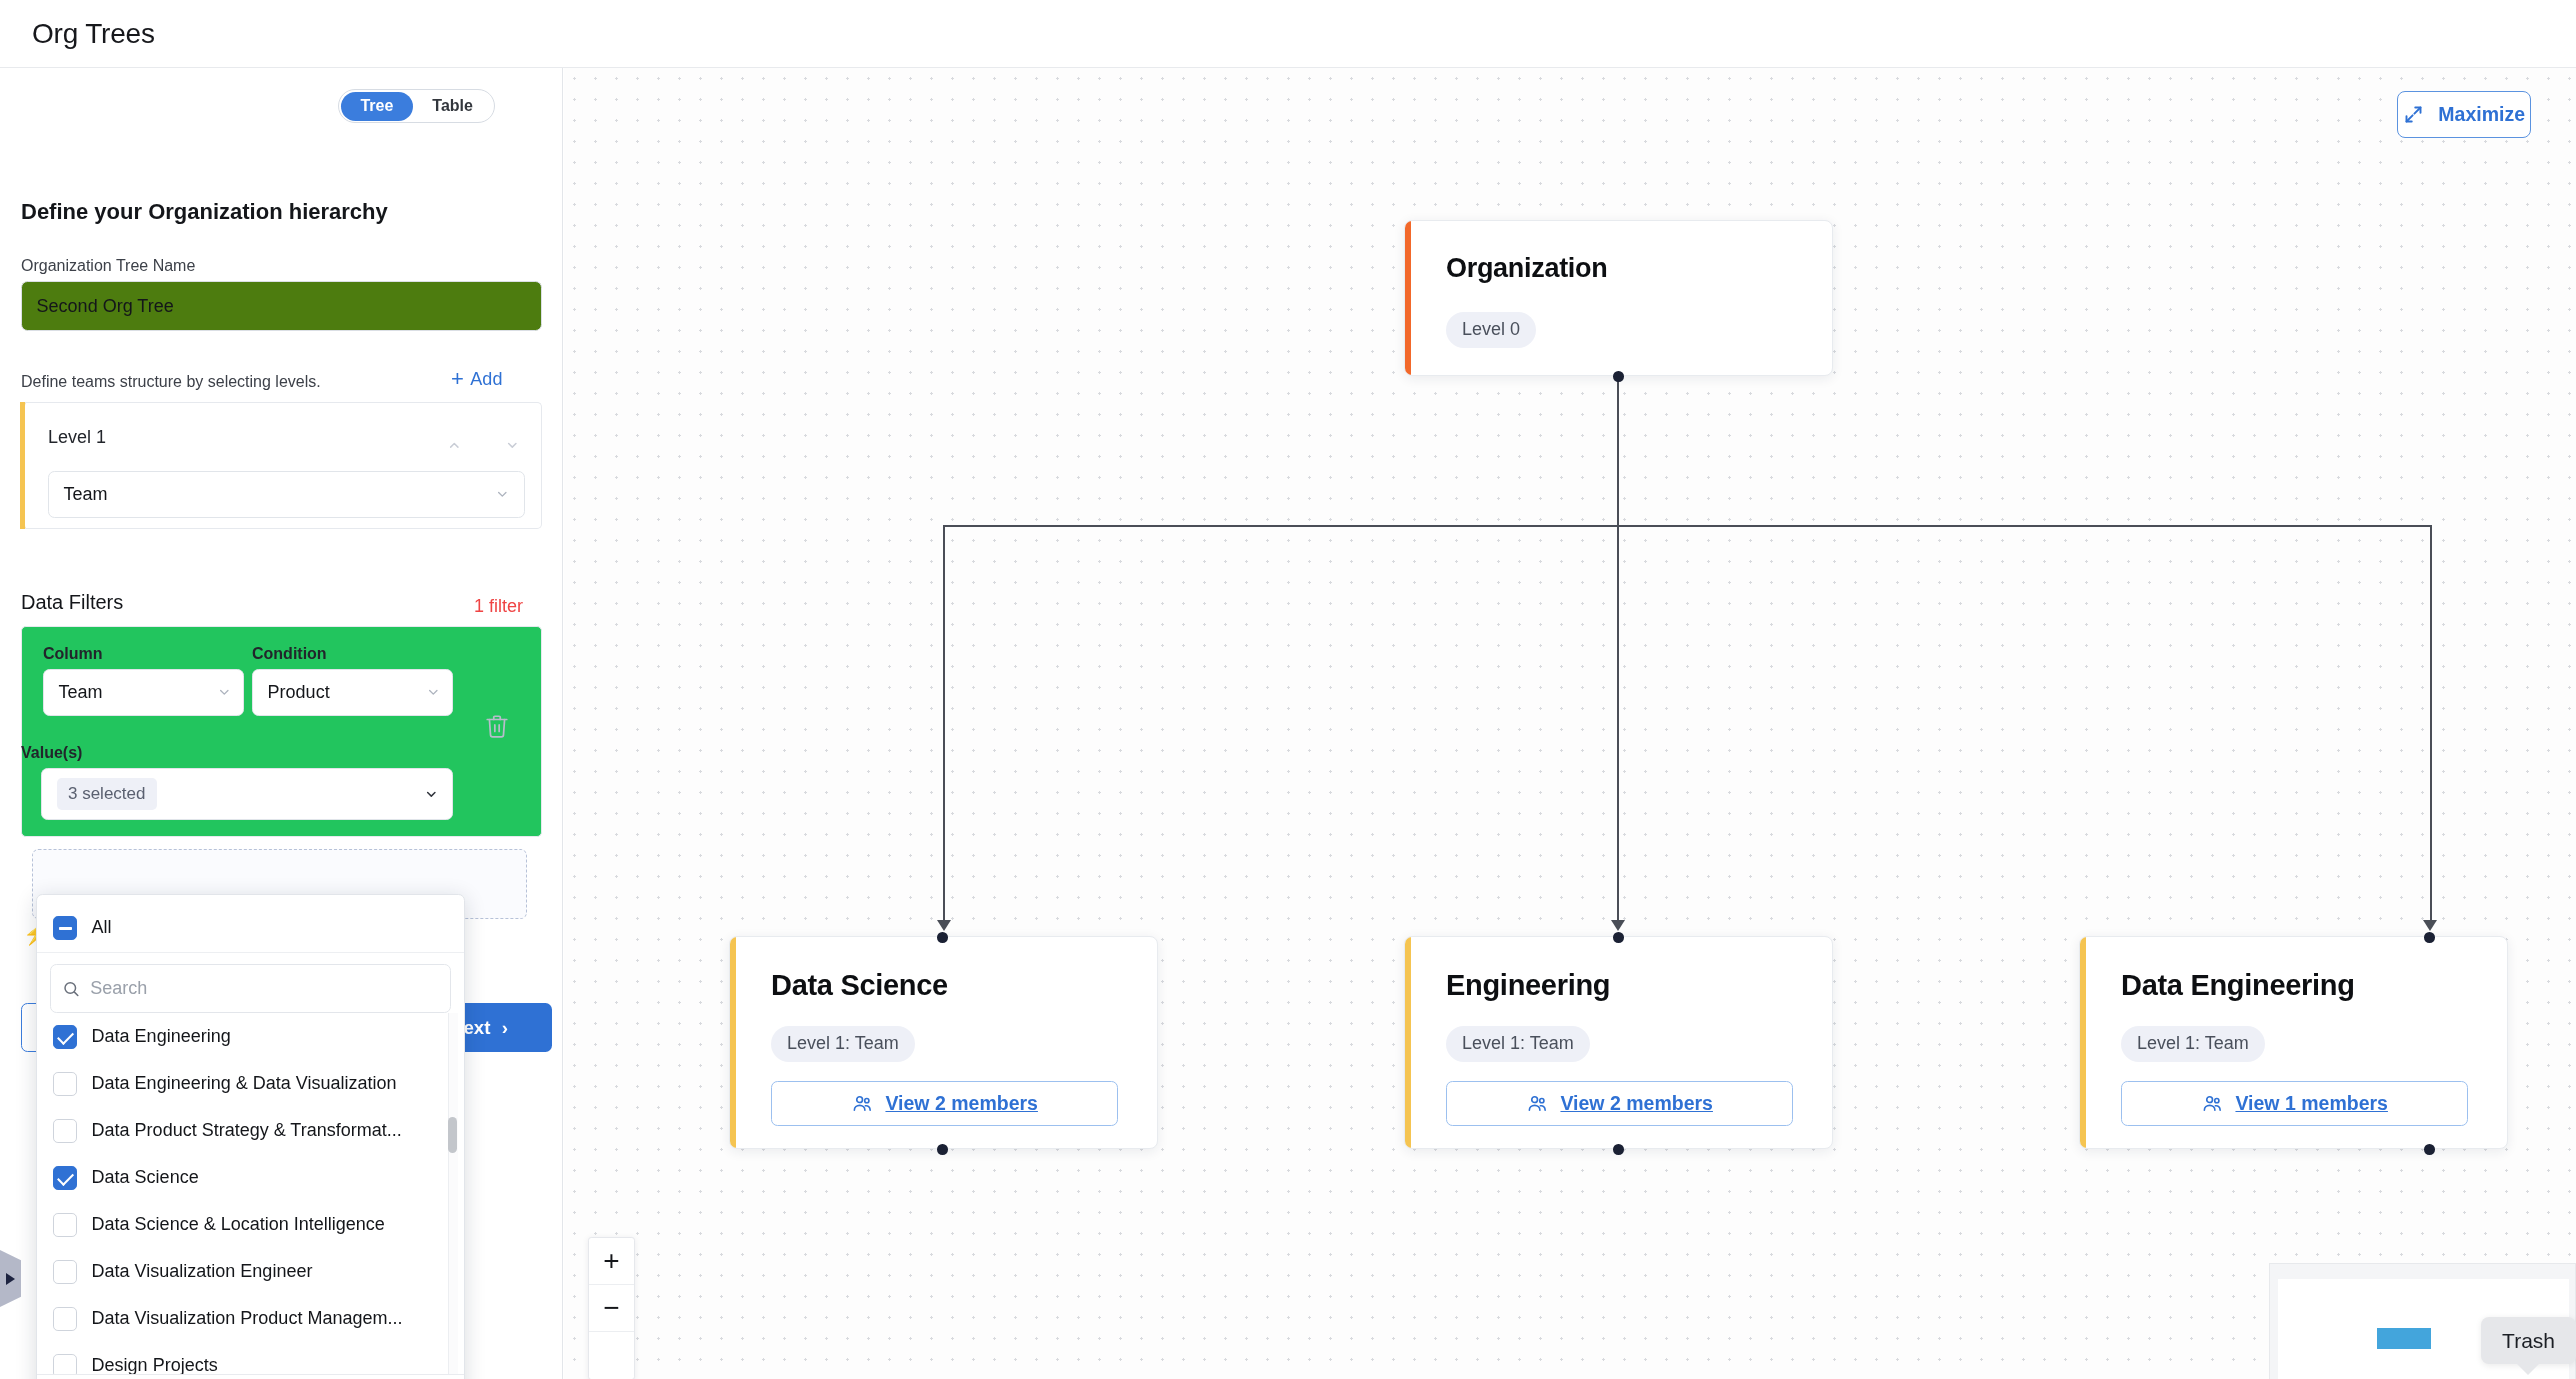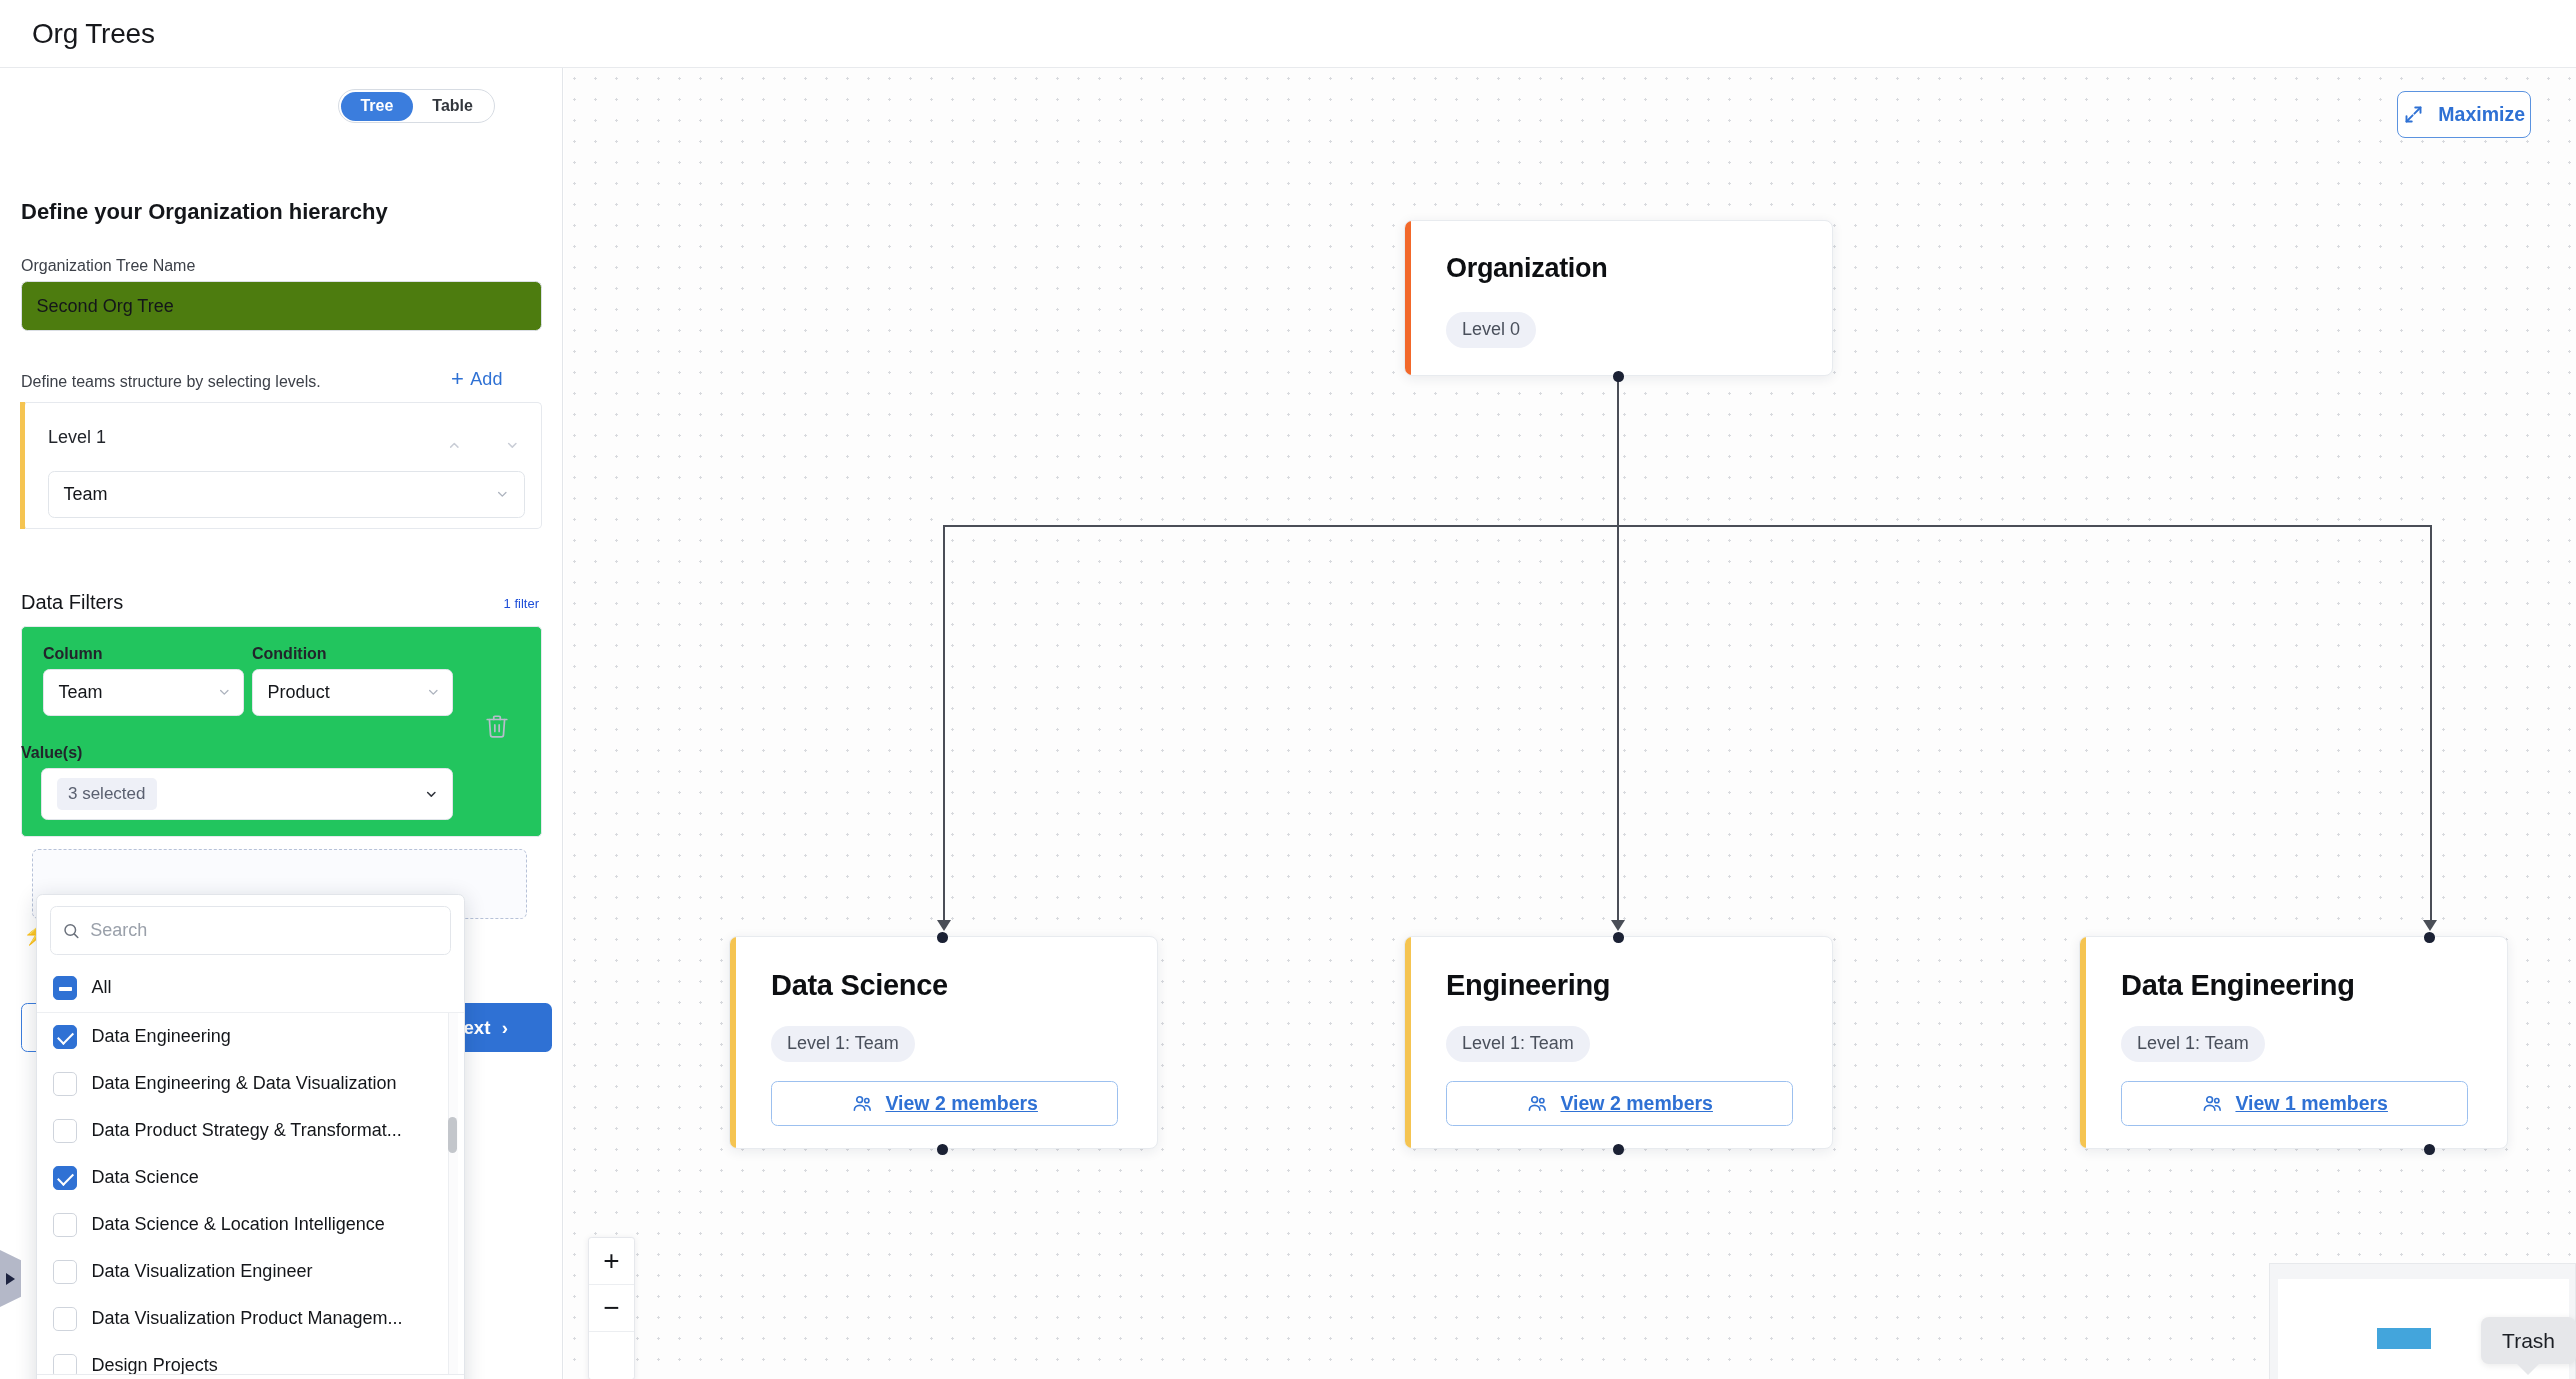--- a/index.html
+++ b/index.html
@@ -88,22 +88,22 @@
     display: flex; align-items: center; padding: 0 14.6px; cursor: pointer;
     font-size: 18px; color: #14161a;
   }
   #level-select .chev { position: absolute; right: 14.6px; }
 
   #filters-title {
     position: absolute; left: 21px; top: 523px;
     font-size: 20px; font-weight: 400; color: #14161a;
   }
   #filters-count {
-    position: absolute; right: 23px; top: 528px;
-    font-size: 13px; color: #1d4ed8;
+    position: absolute; right: 39px; top: 528px;
+    font-size: 18px; color: #ef4444;
   }
   #filter-card {
     position: absolute; left: 21px; top: 558px; width: 521px; height: 211px;
     border: 0.8px solid #e6e9ee; border-radius: 4.9px; background: #22c55e;
   }
   #col-label { position: absolute; left: 21px; top: 18px; font-weight: 700; color:#22252b;}
   #cond-label { position: absolute; left: 230px; top: 18px; font-weight: 700; color:#22252b;}
   .sel-box {
     position: absolute; height: 47px; border: 0.8px solid #e1e5ea; border-radius: 6.5px;
     background: #fff; display: flex; align-items: center; padding: 0 14.6px;
@@ -399,31 +399,31 @@
   <div id="lightning">⚡</div>
   <div id="bolt-text">re</div>
 
   <div id="back-btn"></div>
   <div id="next-btn">
     <span>Next</span>
     <span>›</span>
   </div>
 
   <div id="value-dropdown">
+    <div id="dd-all-row">
+      <span class="cbx indet"></span>
+      <span class="lbl">All</span>
+    </div>
+
     <div id="dd-search-wrap">
       <svg width="19.5" height="19.5" viewBox="0 0 24 24" fill="none" stroke="#6b717c" stroke-width="2" stroke-linecap="round">
           <circle cx="11" cy="11" r="7"></circle>
           <line x1="16.5" y1="16.5" x2="21" y2="21"></line>
         </svg>
       <input id="dd-search-input" placeholder="Search" style="">
-    </div>
-
-    <div id="dd-all-row">
-      <span class="cbx indet"></span>
-      <span class="lbl">All</span>
     </div>
 
     <div id="dd-list">
       <div class="dd-item">
           <span class="cbx checked"></span>
           <span class="lbl">Data Engineering</span>
         </div>
         <div class="dd-item">
           <span class="cbx"></span>
           <span class="lbl">Data Engineering &amp; Data Visualization</span>

